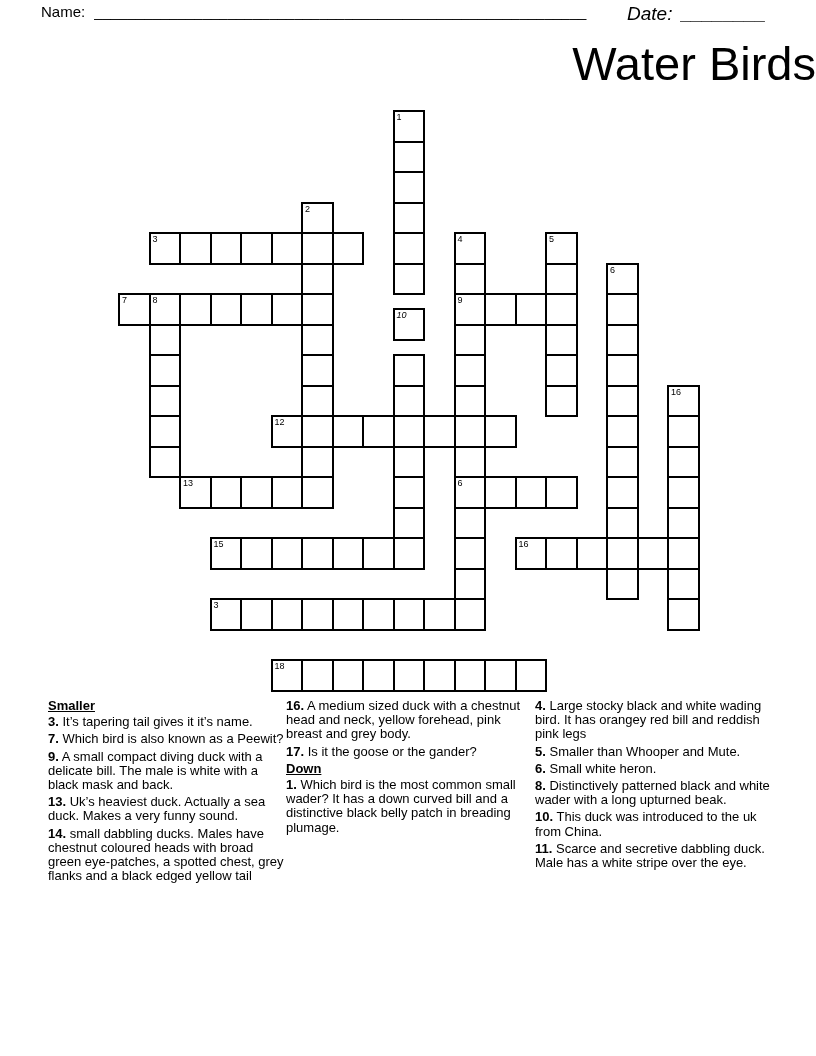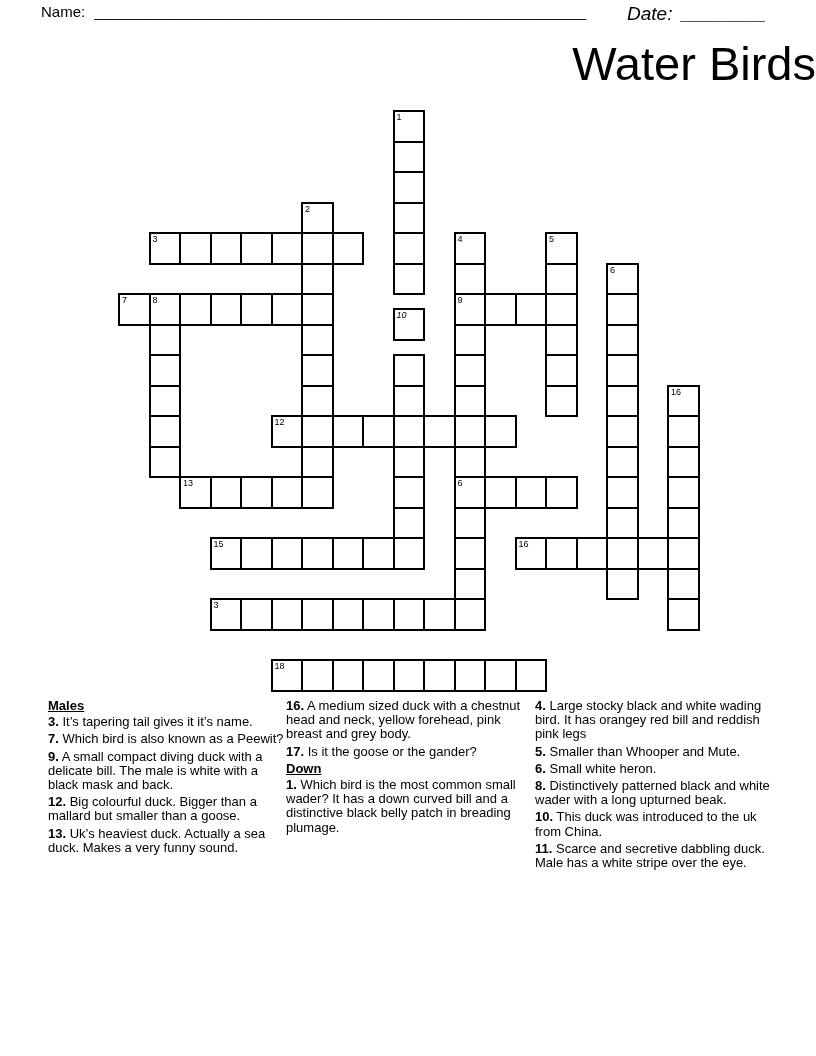--- a/index.html
+++ b/index.html
@@ -212,26 +212,26 @@
     <div class="cell" style="left: 213.5px; top: 549px;"></div>
     <div class="cell" style="left: 244px; top: 549px;"></div>
     <div class="cell" style="left: 274.5px; top: 549px;"></div>
     <div class="cell" style="left: 305px; top: 549px;"></div>
     <div class="cell" style="left: 335.5px; top: 549px;"></div>
     <div class="cell" style="left: 366px; top: 549px;"></div>
     <div class="cell" style="left: 396.5px; top: 549px;"></div>
   </div>
 
 <div class="clue-col clue-col-1">
-    <div class="clue-heading">Males</div>
+    <div class="clue-heading">Smaller</div>
     <p class="clue"><b>3.</b> It’s tapering tail gives it it’s name.</p>
     <p class="clue"><b>7.</b> Which bird is also known as a Peewit?</p>
     <p class="clue"><b>9.</b> A small compact diving duck with a delicate bill. The male is white with a black mask and back.</p>
-    <p class="clue"><b>12.</b> Big colourful duck. Bigger than a mallard but smaller than a goose.</p>
     <p class="clue"><b>13.</b> Uk’s heaviest duck. Actually a sea duck. Makes a very funny sound.</p>
+    <p class="clue"><b>14.</b> small dabbling ducks. Males have chestnut coloured heads with broad green eye-patches, a spotted chest, grey flanks and a black edged yellow tail</p>
   </div>
 <div class="clue-col clue-col-2">
     <p class="clue"><b>16.</b> A medium sized duck with a chestnut head and neck, yellow forehead, pink breast and grey body.</p>
     <p class="clue"><b>17.</b> Is it the goose or the gander?</p>
     <div class="clue-heading">Down</div>
     <p class="clue"><b>1.</b> Which bird is the most common small wader? It has a down curved bill and a distinctive black belly patch in breading plumage.</p>
   </div>
 <div class="clue-col clue-col-3">
     <p class="clue"><b>4.</b> Large stocky black and white wading bird. It has orangey red bill and reddish pink legs</p>
     <p class="clue"><b>5.</b> Smaller than Whooper and Mute.</p>

